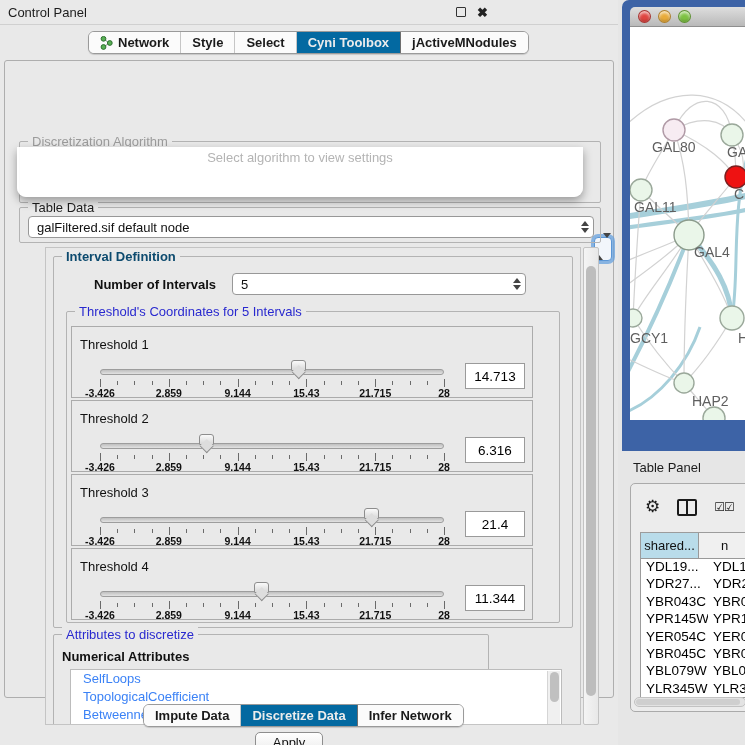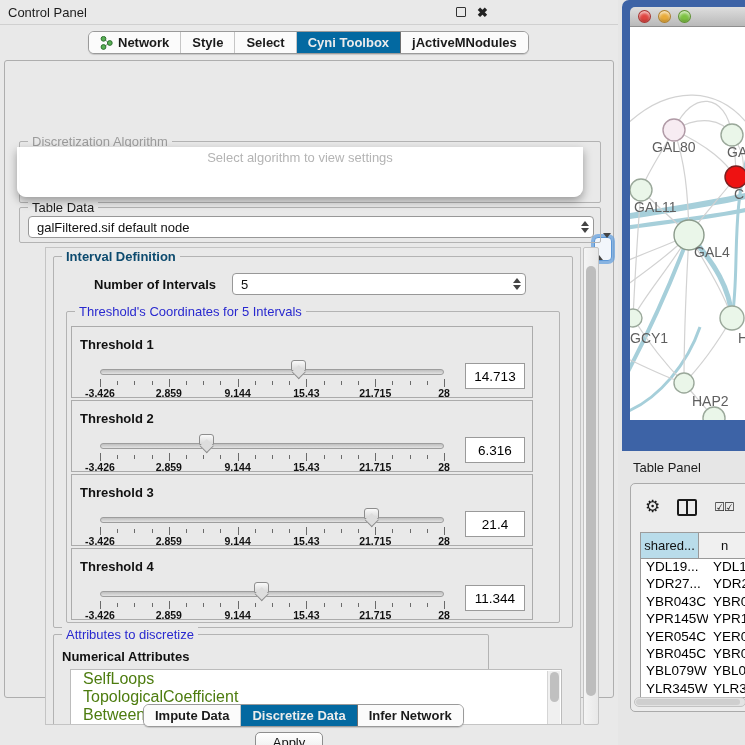--- a/index.html
+++ b/index.html
@@ -58,36 +58,36 @@
   #scroll-view { left:40px; top:186px; width:536px; height:478px; border:1px solid #c4c4c4; background:#e9e9e9; overflow:hidden; }
   #v-scrollbar { left:578px; top:186px; width:16px; height:478px; background:linear-gradient(90deg,#f4f4f4,#e8e8e8); border:1px solid #c3c3c3; border-radius:2px; }
   #v-scrollbar .thumb { position:absolute; left:2px; top:18px; width:10px; height:430px; background:#bdbdbd; border-radius:6px; }
 
   #interval-group { left:7px; top:8px; width:520px; height:372px; }
   #noi-label { left:40px; top:20px; font-size:13px; font-weight:bold; color:#111; }
   #noi-combo { left:178px; top:16px; width:294px; height:22px; }
 
   #thresholds-group { left:12px; top:54px; width:494px; height:312px; }
   .th-panel { position:absolute; left:4px; width:462px; height:72px; border:1px solid #ababab; background:#e9e9e9; }
-  .th-label { position:absolute; left:8px; top:10px; font-size:13px; font-weight:bold; color:#111; }
+  .th-label { position:absolute; left:8px; top:10px; font-size:13px; font-weight:normal; color:#111; }
   .slider-area { position:absolute; left:28px; top:0; width:344px; height:72px; }
   .track { position:absolute; left:0; top:42px; width:344px; height:6px; background:linear-gradient(#bfbfbf,#e2e2e2); border:1px solid #9d9d9d; border-radius:3px; }
   .slider-thumb { position:absolute; top:33px; width:15px; height:11px; margin-left:-8px; background:linear-gradient(#fafafa,#d8d8d8); border:1px solid #8d8d8d; border-radius:3px 3px 1px 1px; }
   .slider-thumb::after { content:""; position:absolute; left:2.1px; top:5.5px; width:8.5px; height:8.5px; transform:rotate(45deg); background:#ddd; border-right:1px solid #8d8d8d; border-bottom:1px solid #8d8d8d; }
   .ticks { position:absolute; left:0; top:52px; width:344px; height:8px; }
   .tick { position:absolute; top:2px; width:1px; height:4px; background:#6a6a6a; }
   .tick.major { top:0; height:8px; }
   .ticklabels { position:absolute; left:0; top:60px; width:344px; height:12px; }
   .ticklab { position:absolute; transform:translateX(-50%); font-size:10.5px; font-weight:bold; color:#111; white-space:nowrap; }
   .value-box { position:absolute; left:393px; top:36px; width:60px; height:26px; background:#fff; border:1px solid #9a9a9a; font-size:13.5px; color:#000; display:flex; align-items:center; justify-content:center; }
 
   #attr-group { left:7px; top:386px; width:436px; height:100px; }
   #attr-list-title { position:absolute; left:8px; top:14px; font-size:13px; font-weight:bold; color:#111; }
   #attr-list { position:absolute; left:16px; top:34px; width:492px; height:56px; background:#fff; border:1px solid #bcbcbc; overflow:hidden; }
-  .attr-item { font-size:16px; color:#4d7c0f; padding:1px 12px 1px 12px; line-height:16px; }
+  .attr-item { font-size:13px; color:#3b82f6; padding:1px 12px 1px 12px; line-height:16px; }
   #attr-scrollbar { position:absolute; right:1px; top:1px; width:13px; height:54px; background:#f0f0f0; border-left:1px solid #d5d5d5; }
   #attr-scrollbar .thumb { position:absolute; left:2px; top:1px; width:9px; height:30px; background:#c0c0c0; border-radius:5px; }
 
   #apply-btn { left:250px; top:671px; width:68px; height:21px; background:linear-gradient(#ffffff,#ececec); border:1px solid #8e8e8e; border-radius:5px; font-size:13px; color:#111; text-align:center; line-height:19px; cursor:default; }
 
   
   #net-window { left:622px; top:0; width:123px; height:451px; background:#3d63a6; border-radius:7px 0 0 0; }
   #net-titlebar { position:absolute; left:8px; top:7px; width:115px; height:20px; background:linear-gradient(#dedede,#b9b9b9); border-radius:5px 0 0 0; border-bottom:1px solid #8f8f8f; display:flex; align-items:center; gap:7px; padding-left:8px; }
   .traffic-light { width:13px; height:13px; border-radius:50%; border:1px solid rgba(0,0,0,0.25); box-shadow:inset 0 2px 3px rgba(255,255,255,0.7), inset 0 -2px 2px rgba(0,0,0,0.15); }
   #net-canvas-wrap { position:absolute; left:8px; top:27px; width:115px; height:393px; background:#ffffff; overflow:hidden; }

